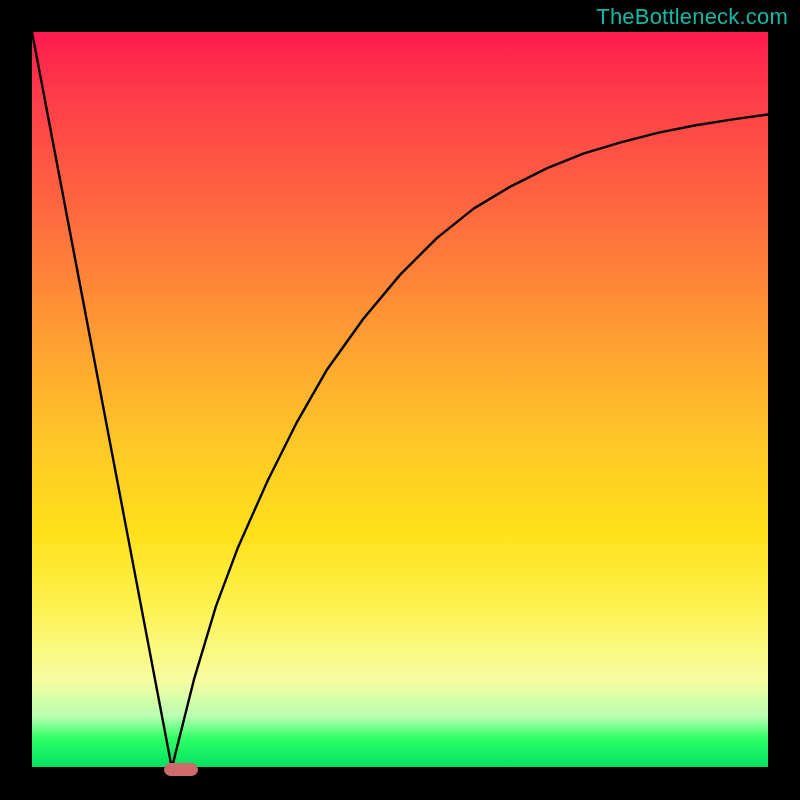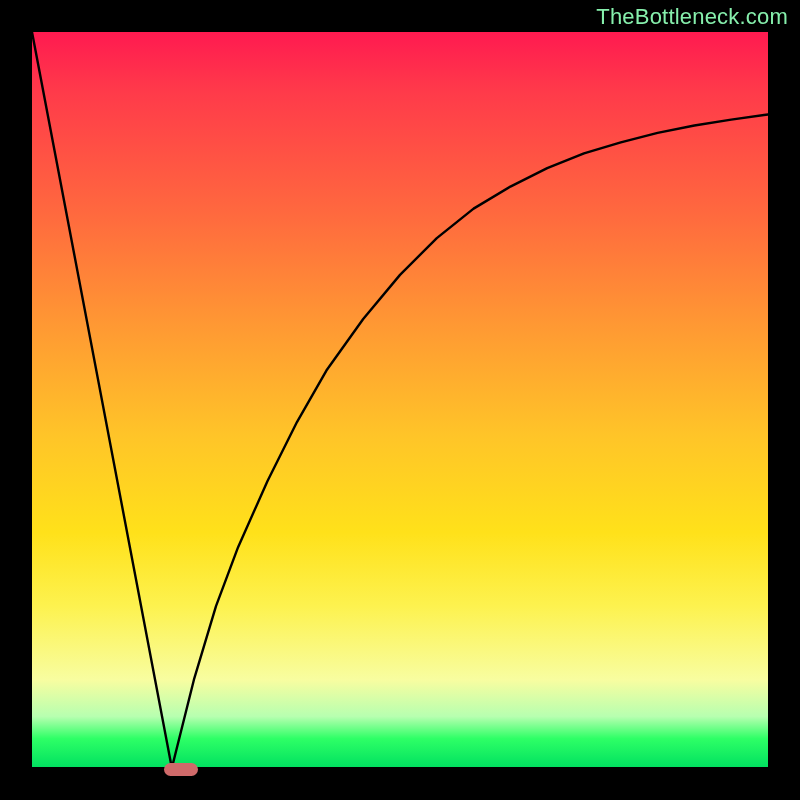--- a/index.html
+++ b/index.html
@@ -14,21 +14,21 @@
   .frame {
     position: relative;
     width: 800px;
     height: 800px;
     background: #000;
   }
   .watermark {
     position: absolute;
     top: 4px;
     right: 12px;
-    color: #86efac;
+    color: #14b8a6;
     font-size: 22px;
     font-weight: 500;
     letter-spacing: 0.2px;
     z-index: 20;
   }
   .plot-area {
     position: absolute;
     left: 32px;
     top: 32px;
     width: 736px;

